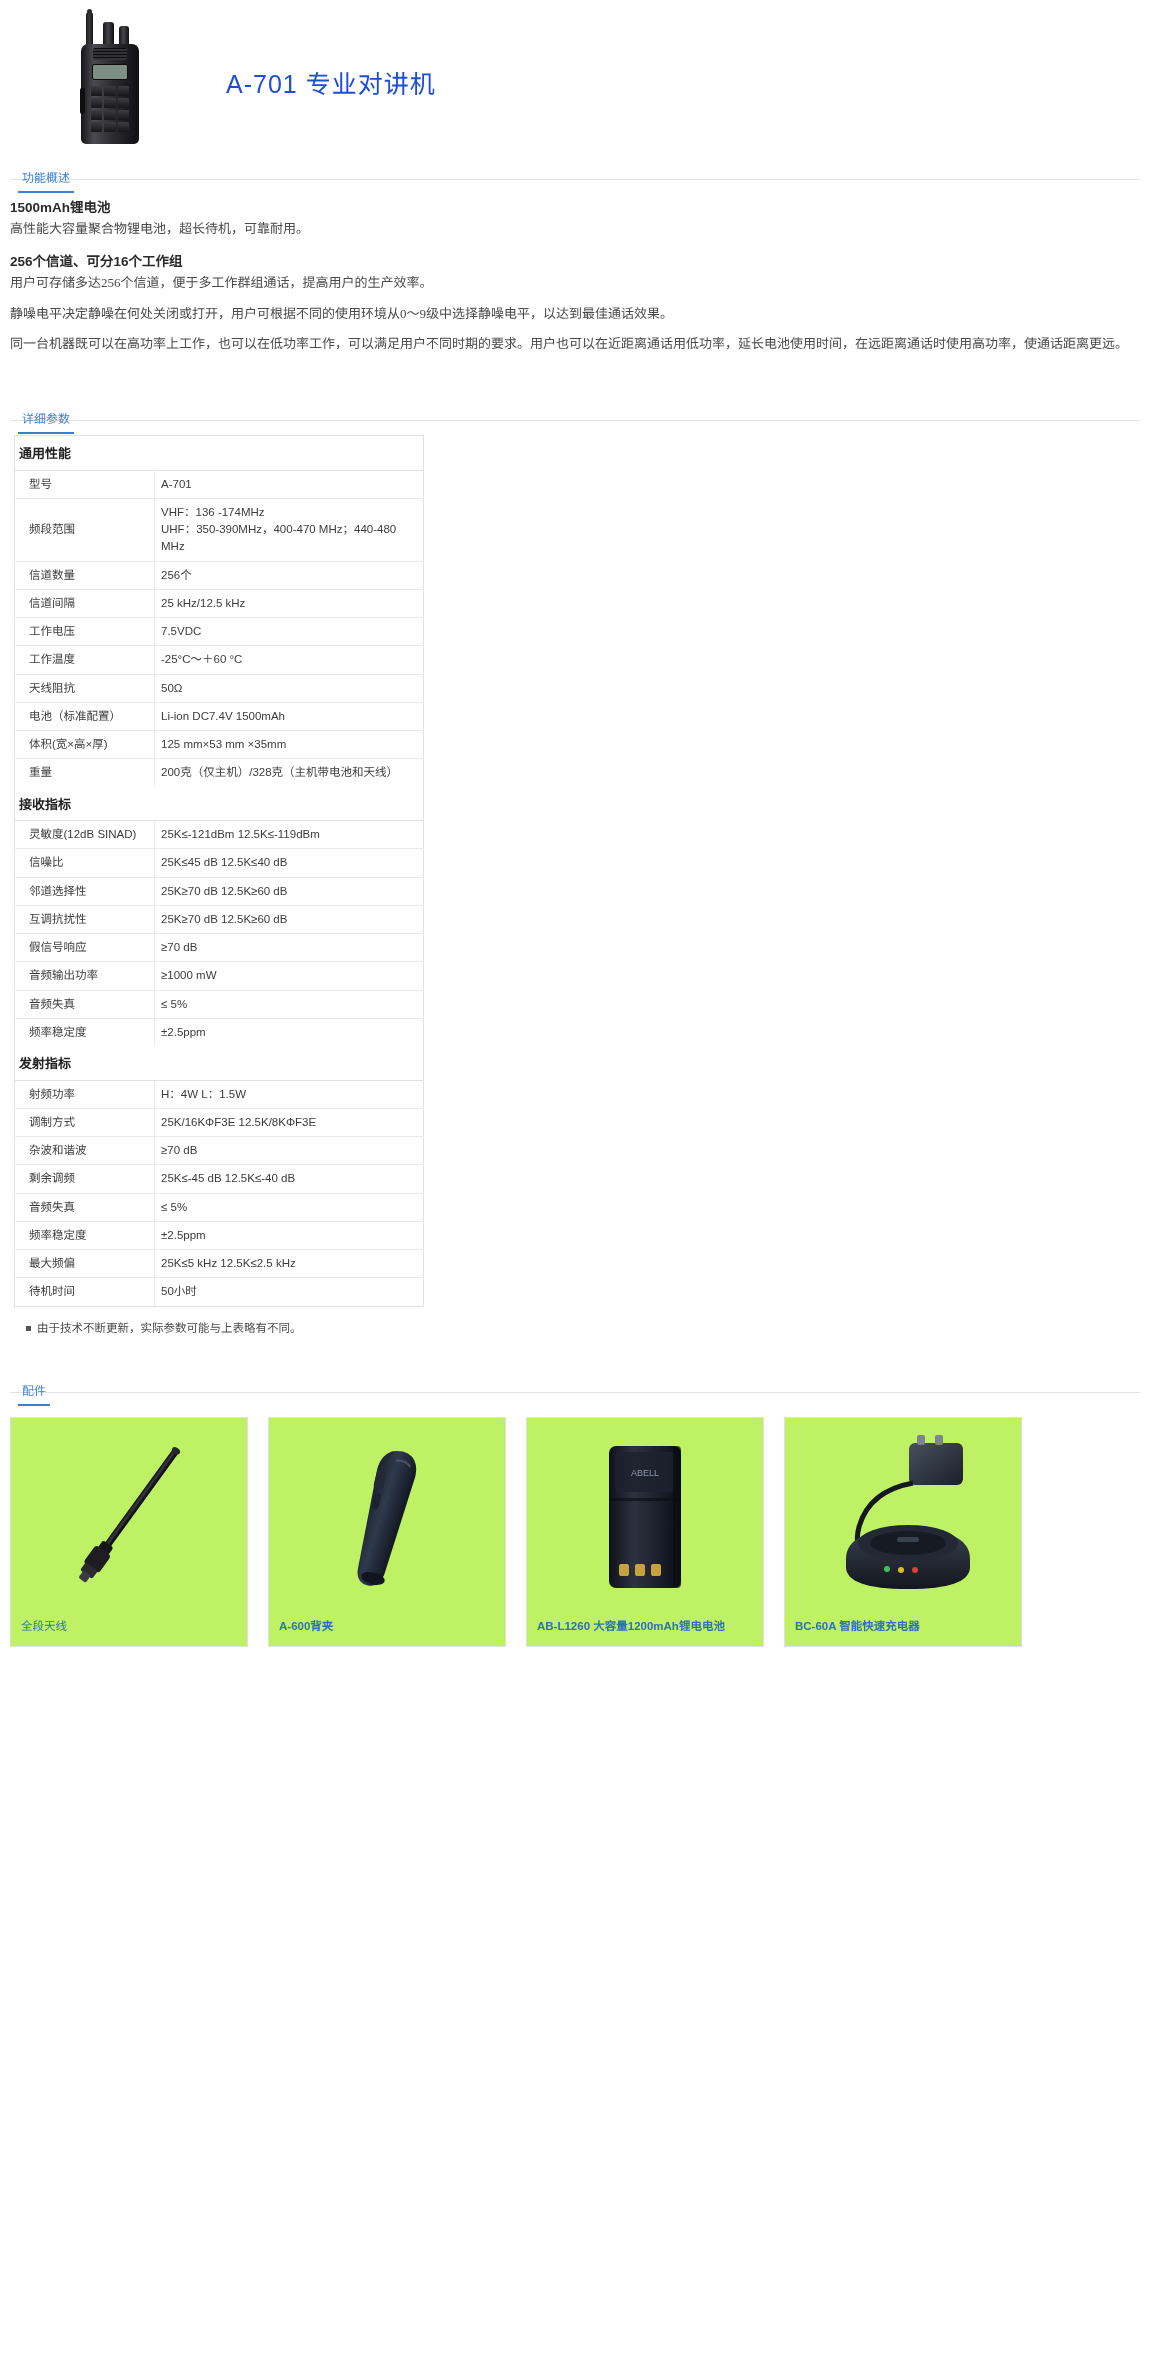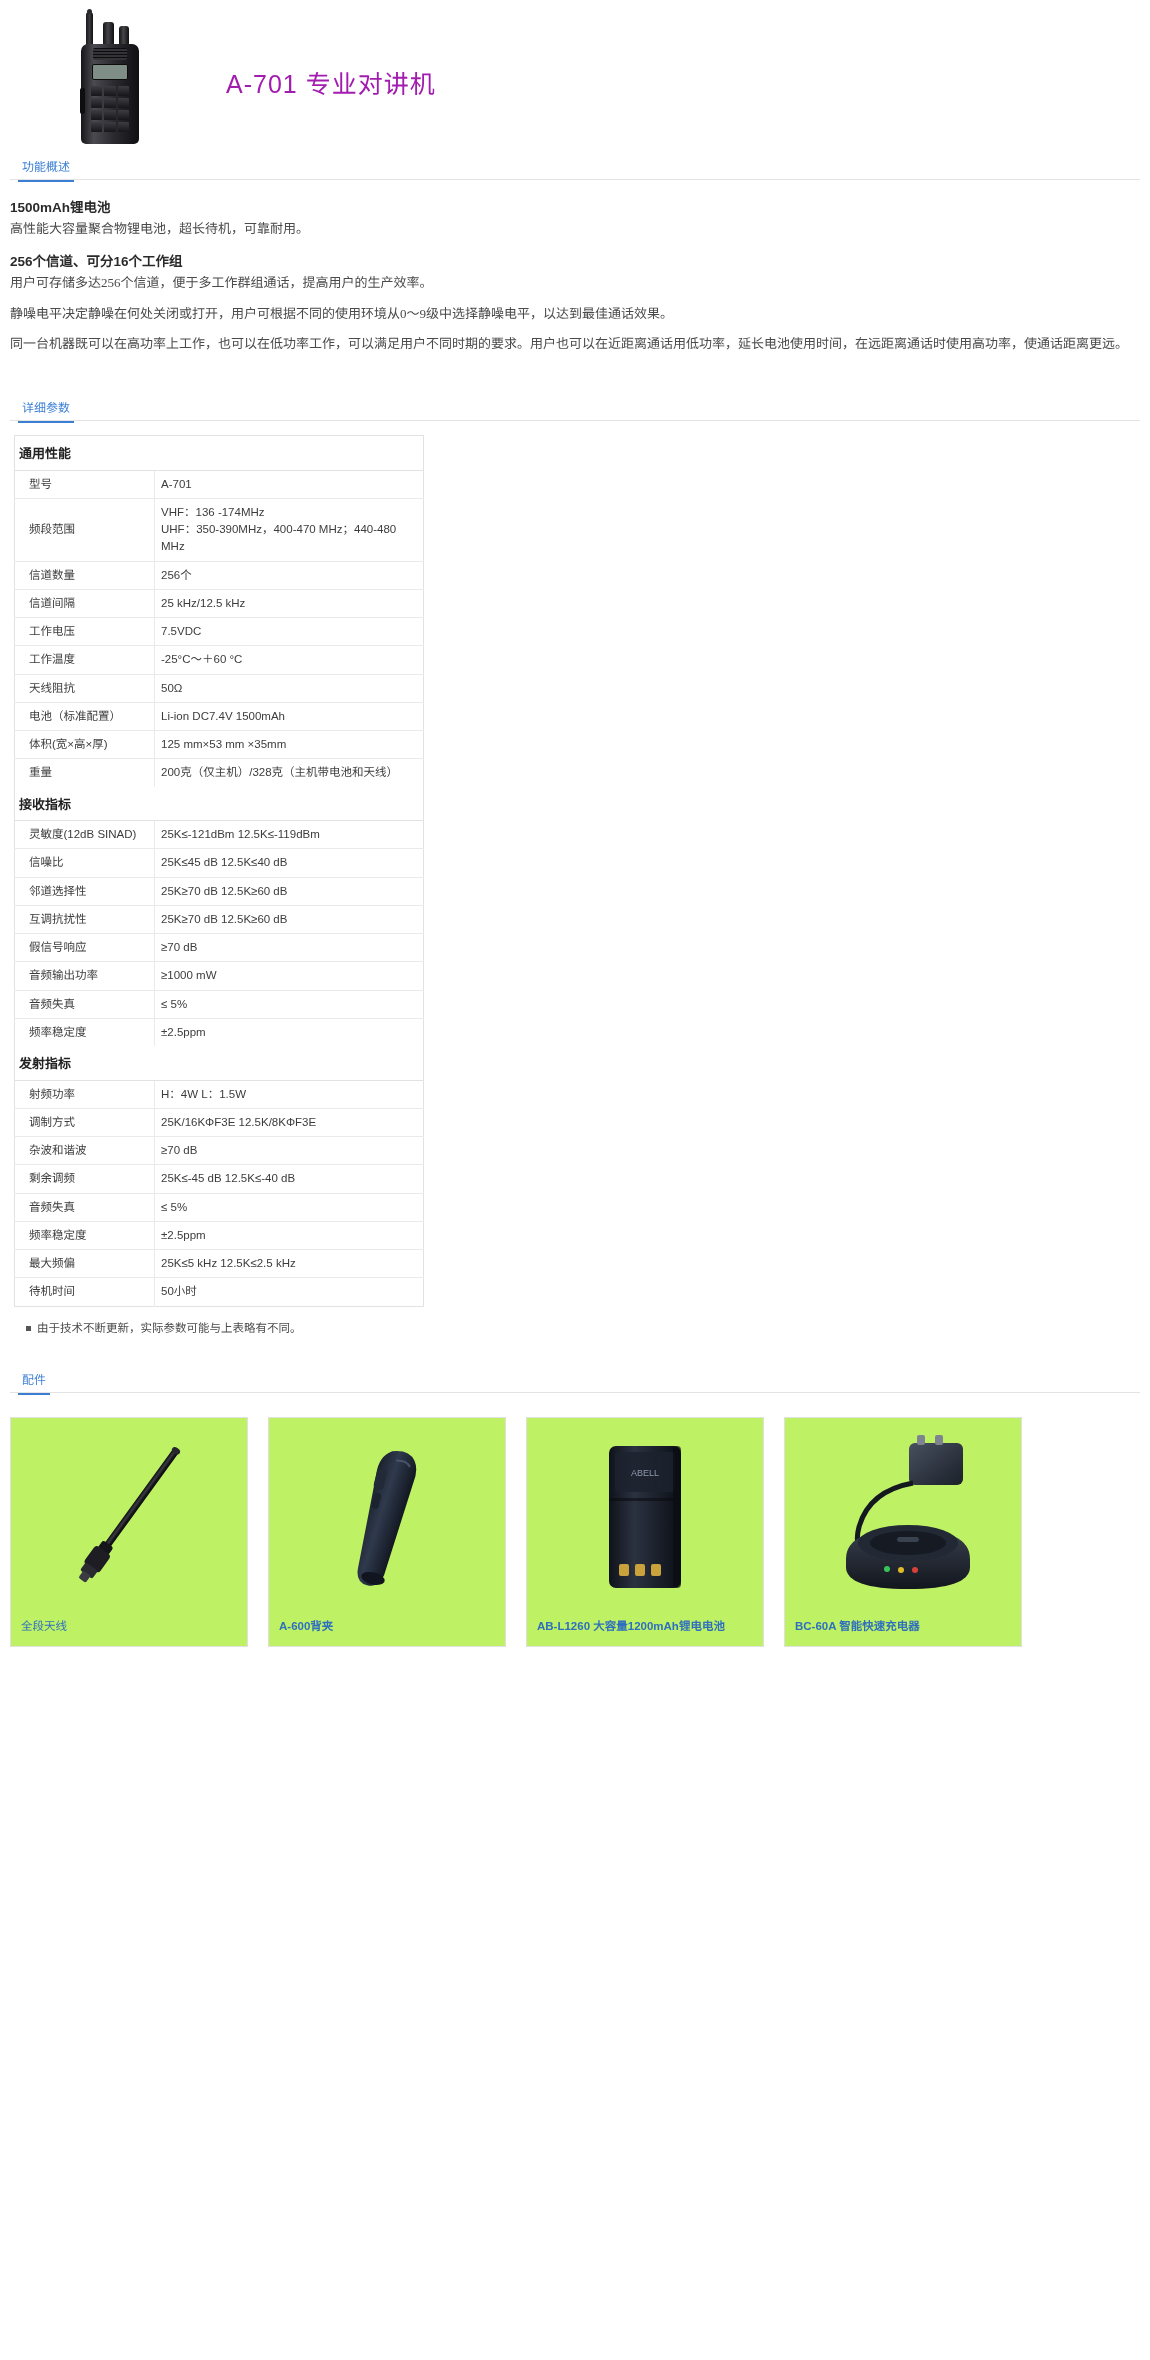--- a/index.html
+++ b/index.html
@@ -29,21 +29,21 @@
     min-width: 160px;
     height: 140px;
     position: relative;
     display: flex;
     justify-content: center;
     align-items: flex-start;
     margin-left: 30px;
   }
   .hero-title {
     font-size: 25px;
-    color: #a21caf;
+    color: #1d4ed8;
     letter-spacing: 1px;
     margin-left: 36px;
     font-weight: normal;
   }
 
   
   .radio {
     position: relative;
     width: 62px;
     height: 132px;
@@ -119,21 +119,21 @@
     margin: 0 10px;
     height: 30px;
     position: relative;
   }
   .tab-bar .tab {
     display: inline-block;
     font-size: 12px;
     color: #3b7fd4;
     padding: 6px 12px 8px 12px;
     position: relative;
-    top: 1px;
+    top: 12px;
   }
   .tab-bar .tab.active:after {
     content: "";
     position: absolute;
     left: 8px; right: 8px; bottom: 0;
     height: 2px;
     background: #3b7fd4;
   }
 
   

